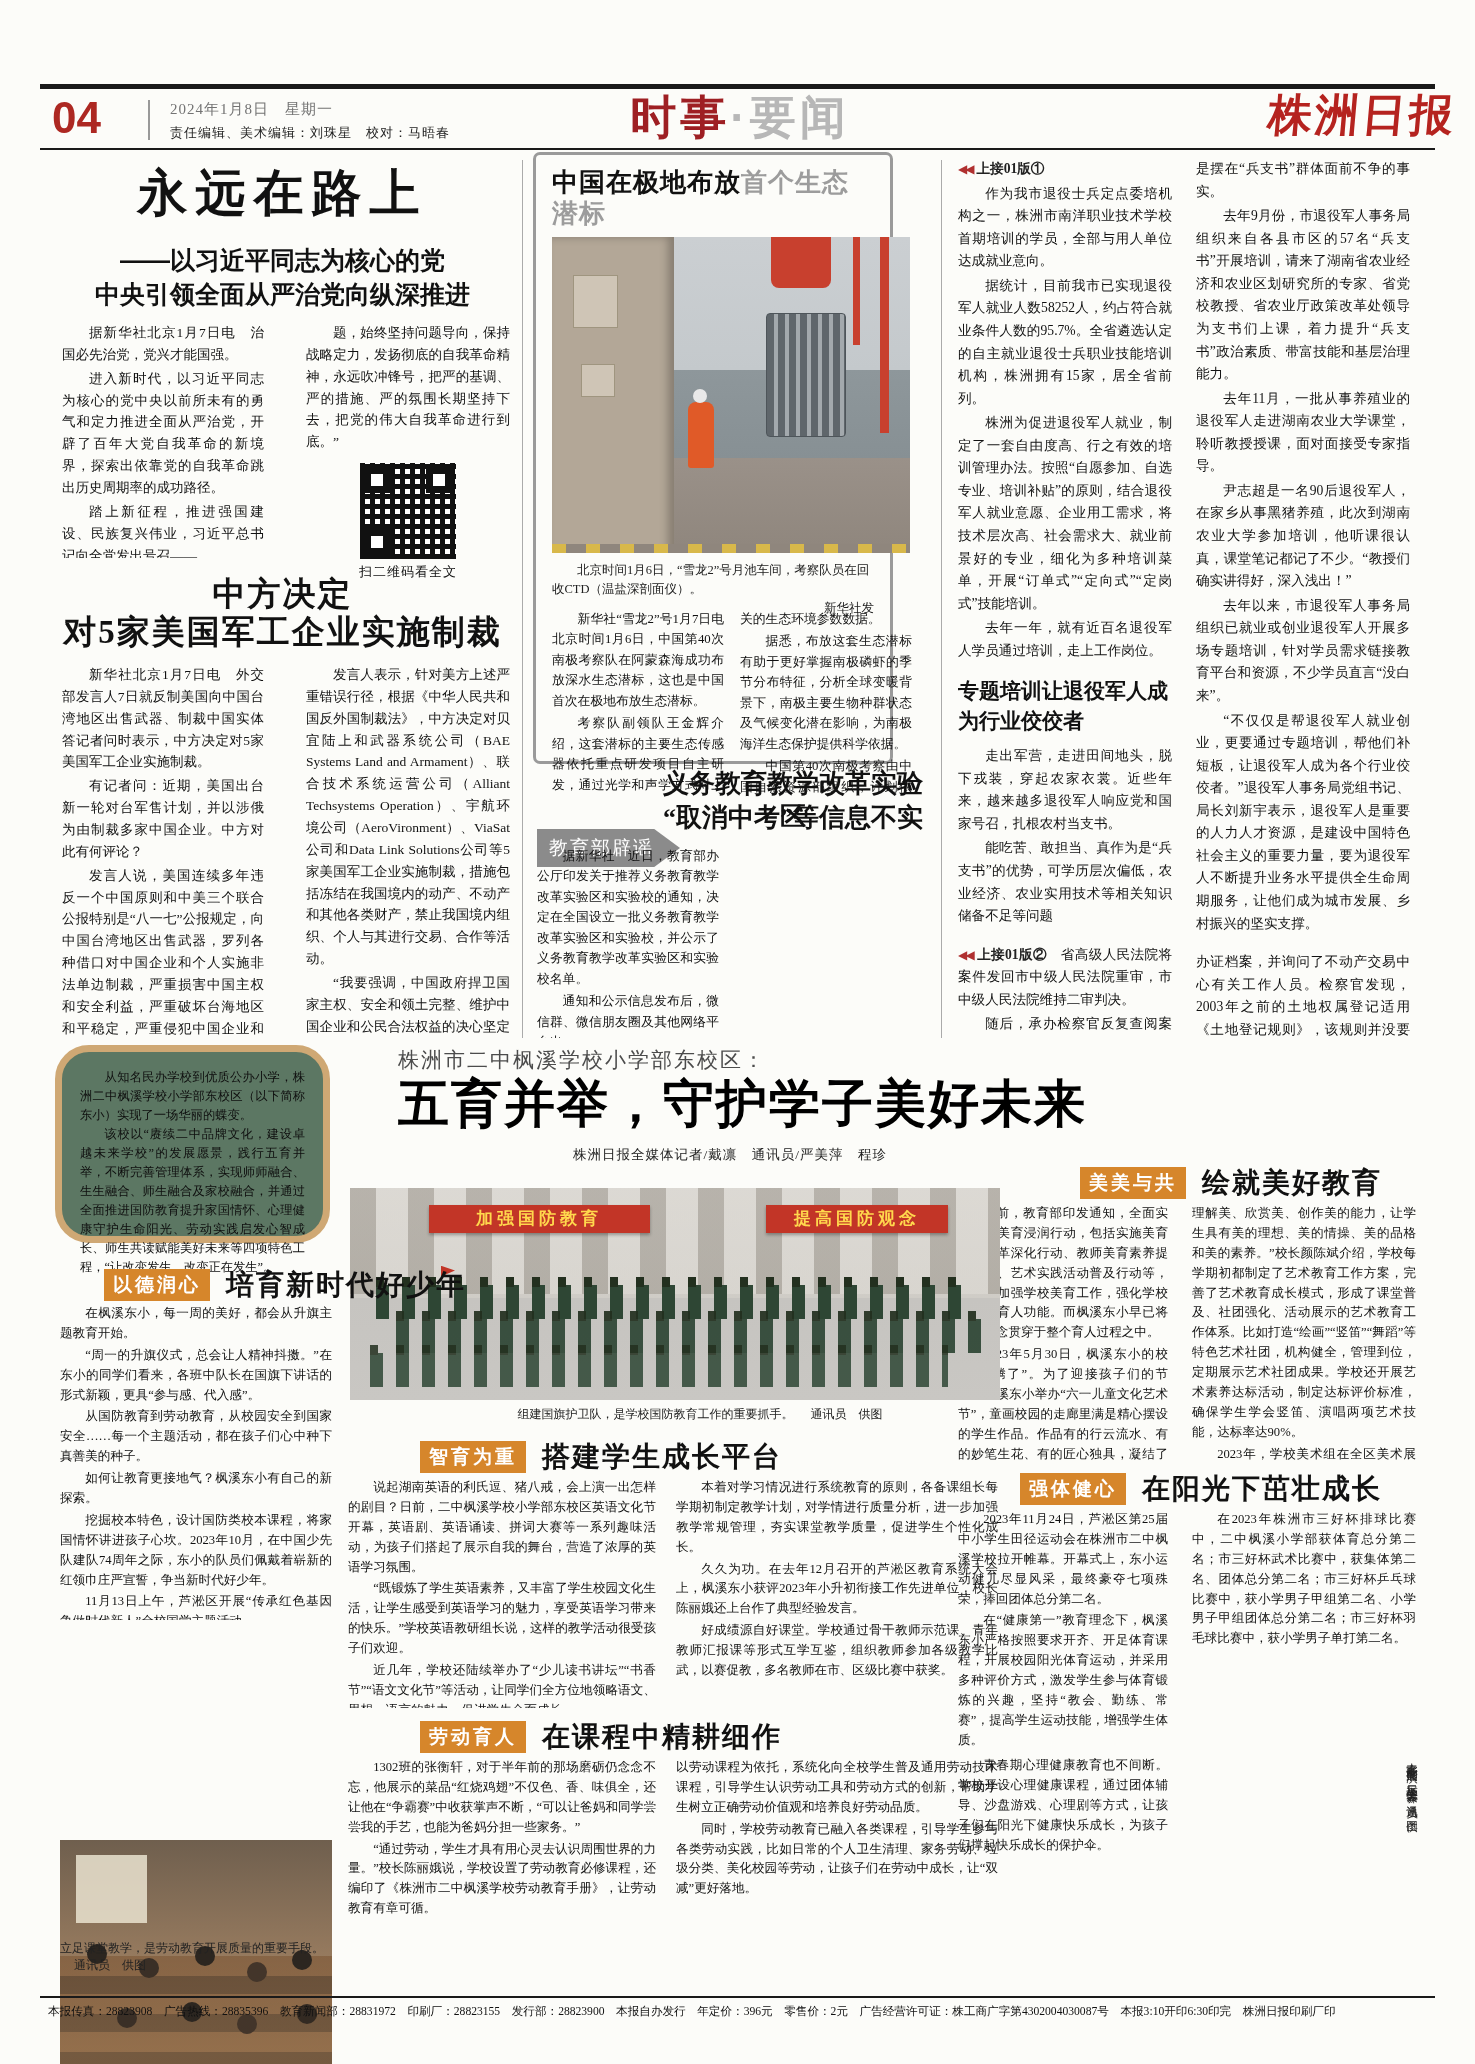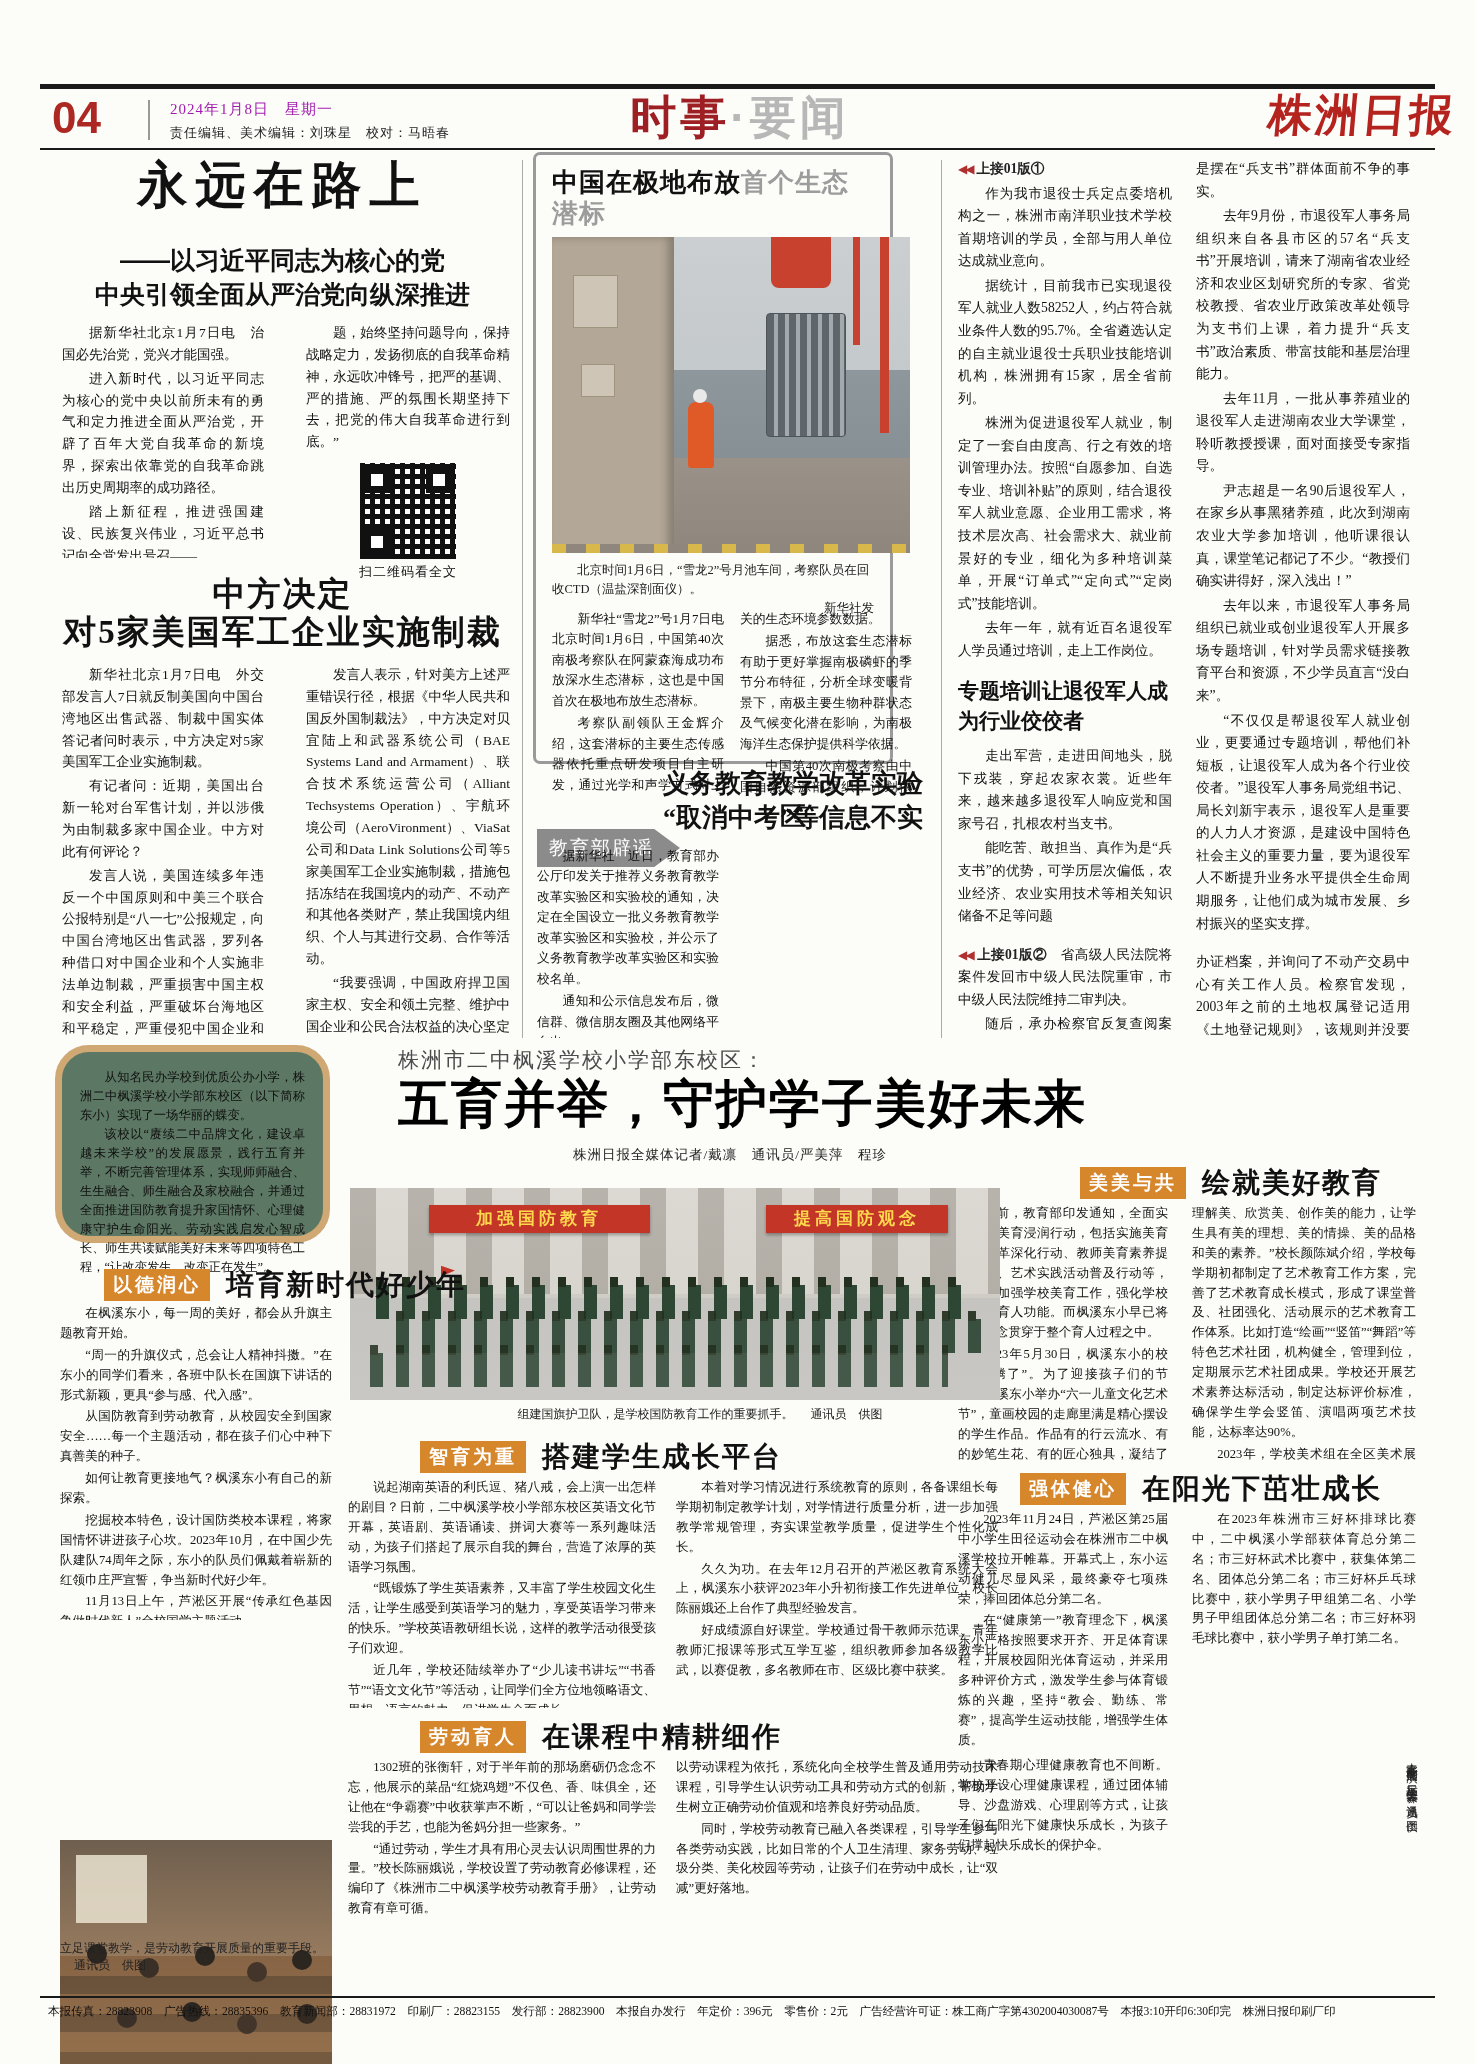--- a/index.html
+++ b/index.html
@@ -4,21 +4,21 @@
 <style>
   html,body{margin:0;padding:0;background:#e8e8e6;}
   .page{position:relative;width:1475px;height:2064px;margin:0 auto;background:#fcfcf9;overflow:hidden;
         font-family:"Liberation Serif","DejaVu Serif",serif;color:#111;}
   .abs{position:absolute;}
   .rule{background:#1a1a1a;}
   .vrule{background:#aaa;width:1px;}
   
   .pagenum{font-family:"Liberation Sans","DejaVu Sans",sans-serif;font-weight:bold;font-size:44px;color:#ad2822;line-height:1;}
   .hdr-divider{width:2px;background:#999;}
-  .hdr-date{font-size:15px;color:#a21caf;letter-spacing:1px;}
+  .hdr-date{font-size:15px;color:#737373;letter-spacing:1px;}
   .hdr-editors{font-size:13px;color:#222;letter-spacing:1px;}
   .section-title{font-family:"Liberation Sans","DejaVu Sans",sans-serif;font-weight:bold;font-size:46px;letter-spacing:4px;text-align:center;line-height:1;}
   .section-title .red{color:#9e1f23;}
   .section-title .gray{color:#b7b7b7;}
   .masthead{font-weight:bold;font-size:44px;color:#b5231f;transform:skewX(-5deg);letter-spacing:3px;line-height:1;}
   
   .col{overflow:hidden;text-align:justify;}
   .col p{margin:0 0 2px;text-indent:2em;line-height:1.62;}
   .cont-first > p:first-child, p.noindent{text-indent:0;}
   .fs13 p{font-size:13.5px;}
@@ -96,21 +96,21 @@
   <div class="abs hdr-editors" style="left:170px;top:124px;">责任编辑、美术编辑：刘珠星　校对：马晤春</div>
   <div class="abs section-title" style="left:540px;top:94px;width:400px;">
     <span class="red">时事</span><span class="gray">·要闻</span>
   </div>
   <div class="abs masthead" style="left:1268px;top:94px;">株洲日报</div>
   <div class="abs rule" style="left:40px;top:148px;width:1395px;height:2px;"></div>
 
   <div class="abs vrule" style="left:522px;top:160px;height:878px;"></div>
   <div class="abs vrule" style="left:941px;top:160px;height:878px;"></div>
 
-  <div class="abs t-road" style="left:55px;top:160px;width:455px;">永远在路上</div>
+  <div class="abs t-road" style="left:55px;top:168px;width:455px;">永远在路上</div>
   <div class="abs t-road-sub" style="left:55px;top:244px;width:455px;">——以习近平同志为核心的党</div>
   <div class="abs t-road-sub" style="left:55px;top:278px;width:455px;">中央引领全面从严治党向纵深推进</div>
   <div class="abs col fs13" style="left:62px;top:322px;width:202px;height:236px;">
       <p>据新华社北京1月7日电　治国必先治党，党兴才能国强。</p>
       <p>进入新时代，以习近平同志为核心的党中央以前所未有的勇气和定力推进全面从严治党，开辟了百年大党自我革命的新境界，探索出依靠党的自我革命跳出历史周期率的成功路径。</p>
       <p>踏上新征程，推进强国建设、民族复兴伟业，习近平总书记向全党发出号召——</p>
     </div>
   <div class="abs" style="left:306px;top:322px;width:204px;height:240px;">
     <div class="col fs13">
         <p>题，始终坚持问题导向，保持战略定力，发扬彻底的自我革命精神，永远吹冲锋号，把严的基调、严的措施、严的氛围长期坚持下去，把党的伟大自我革命进行到底。”</p>

